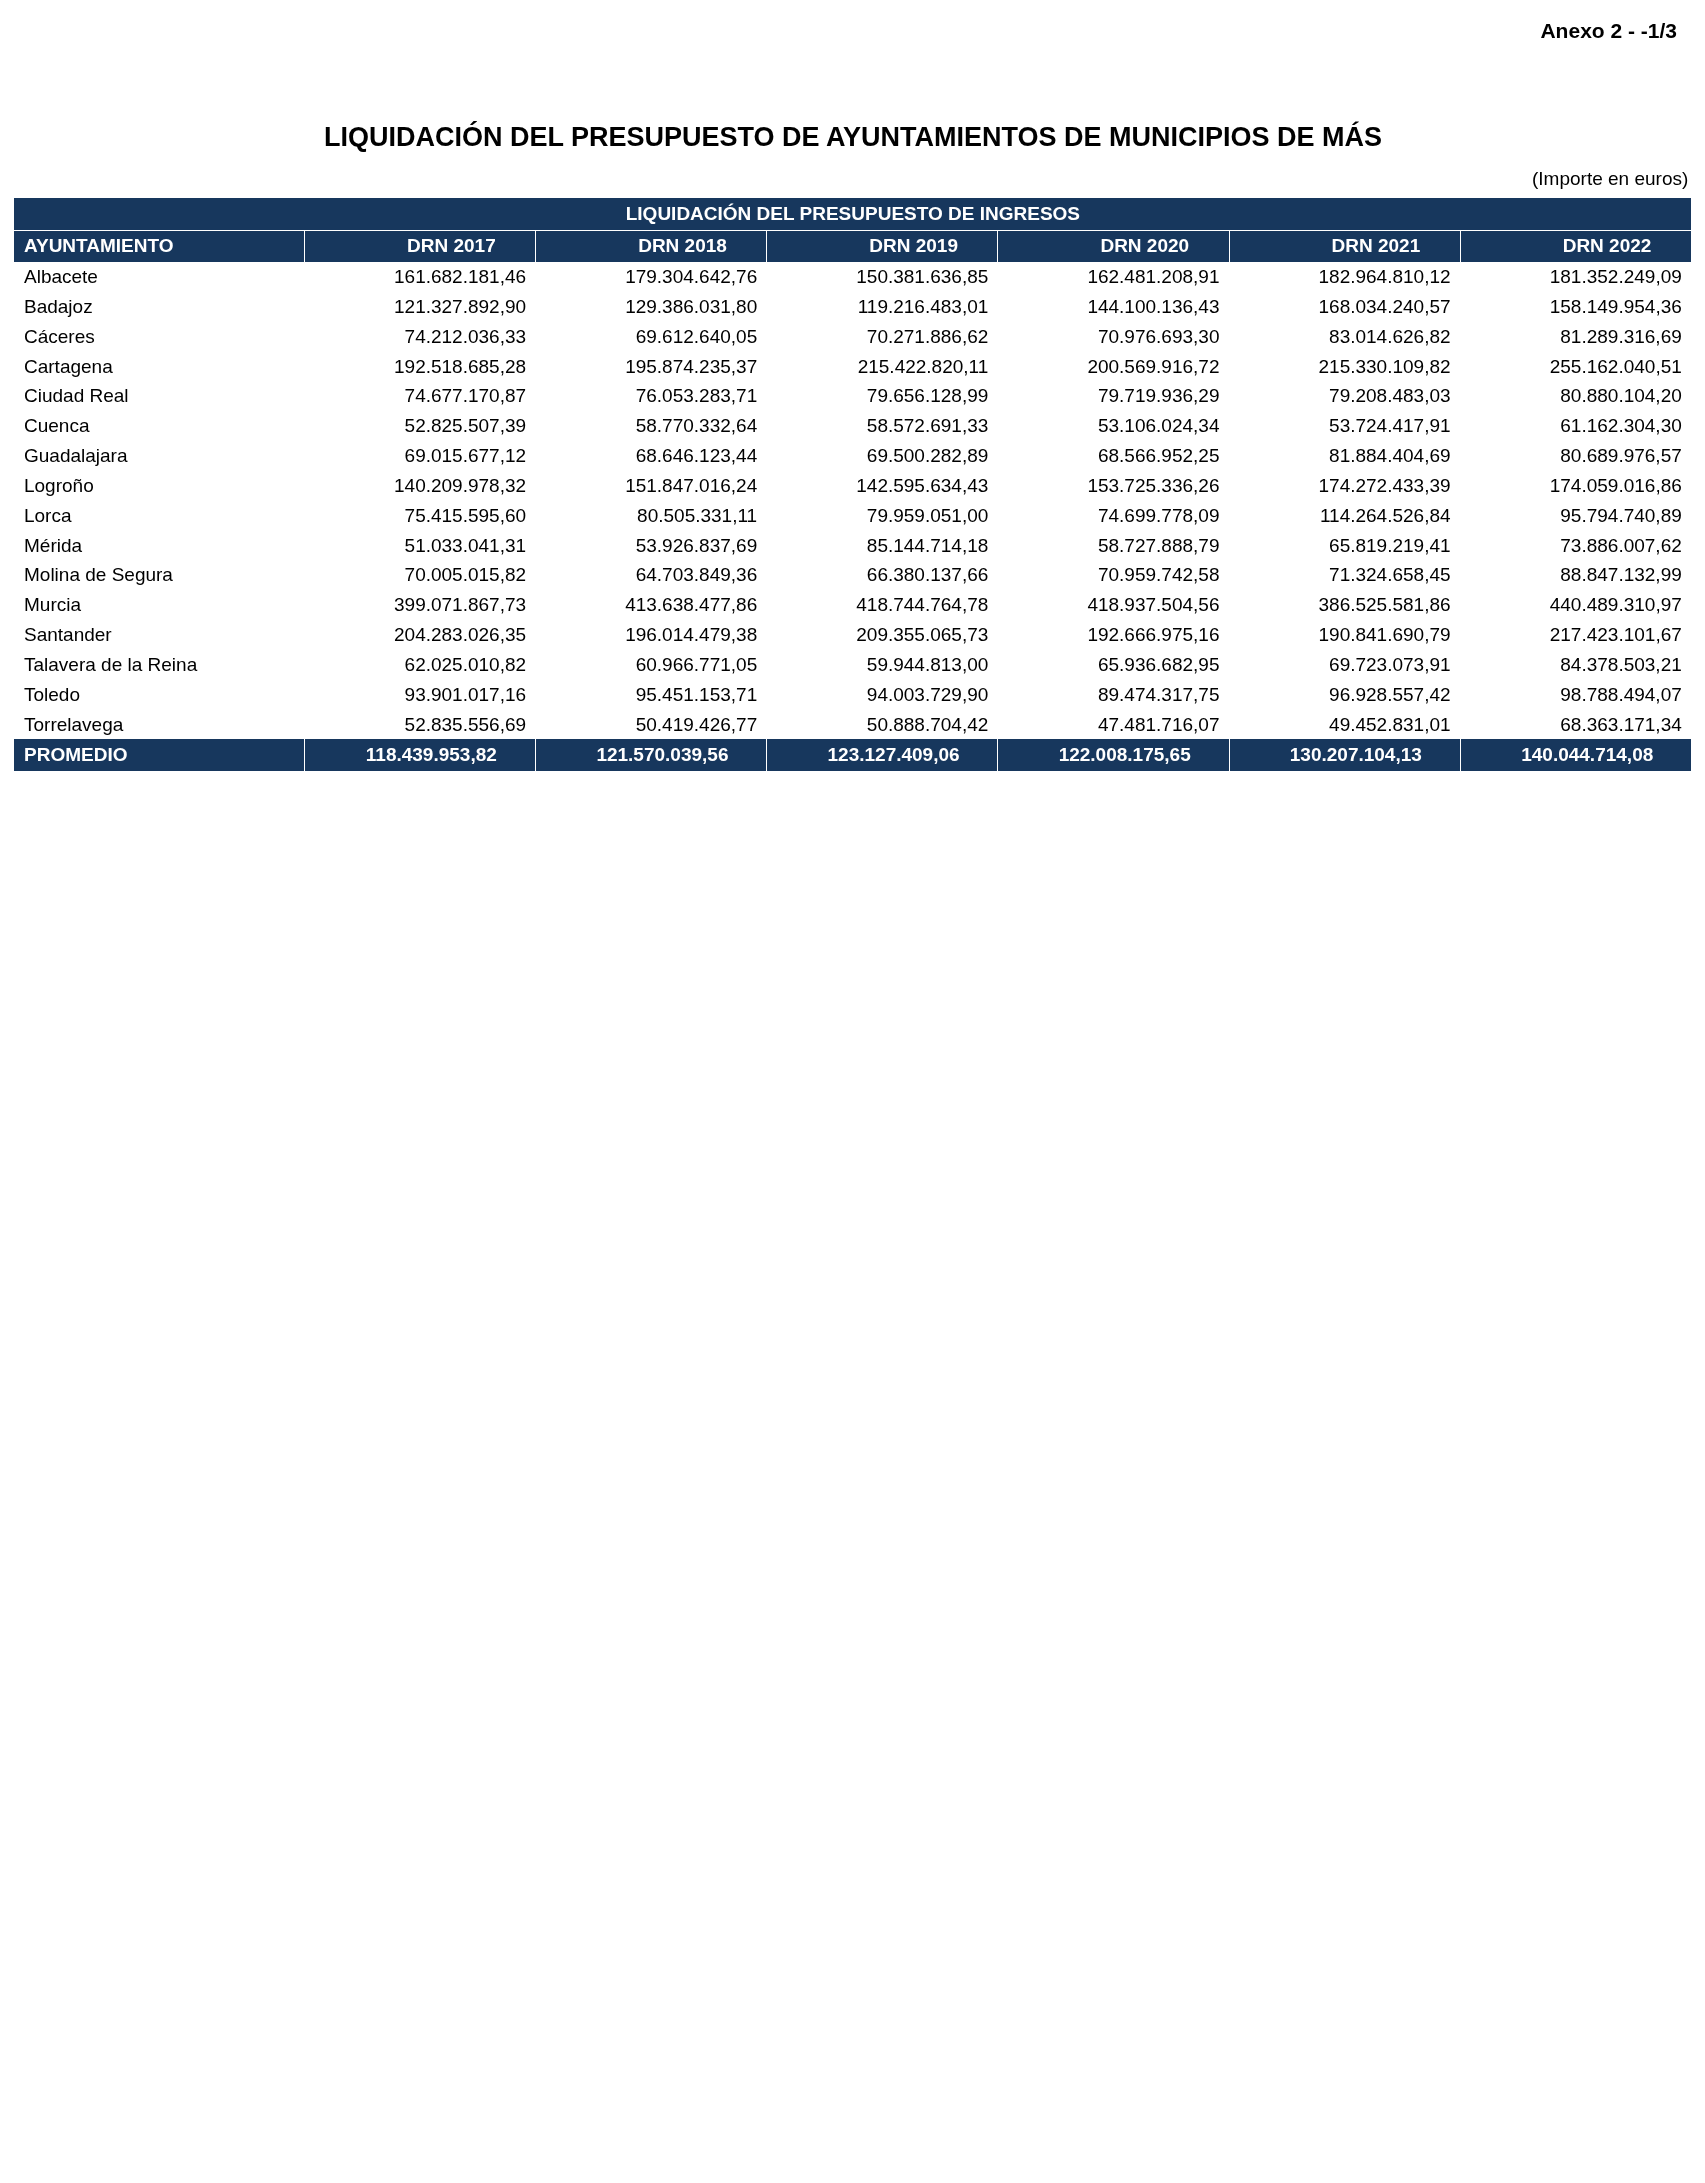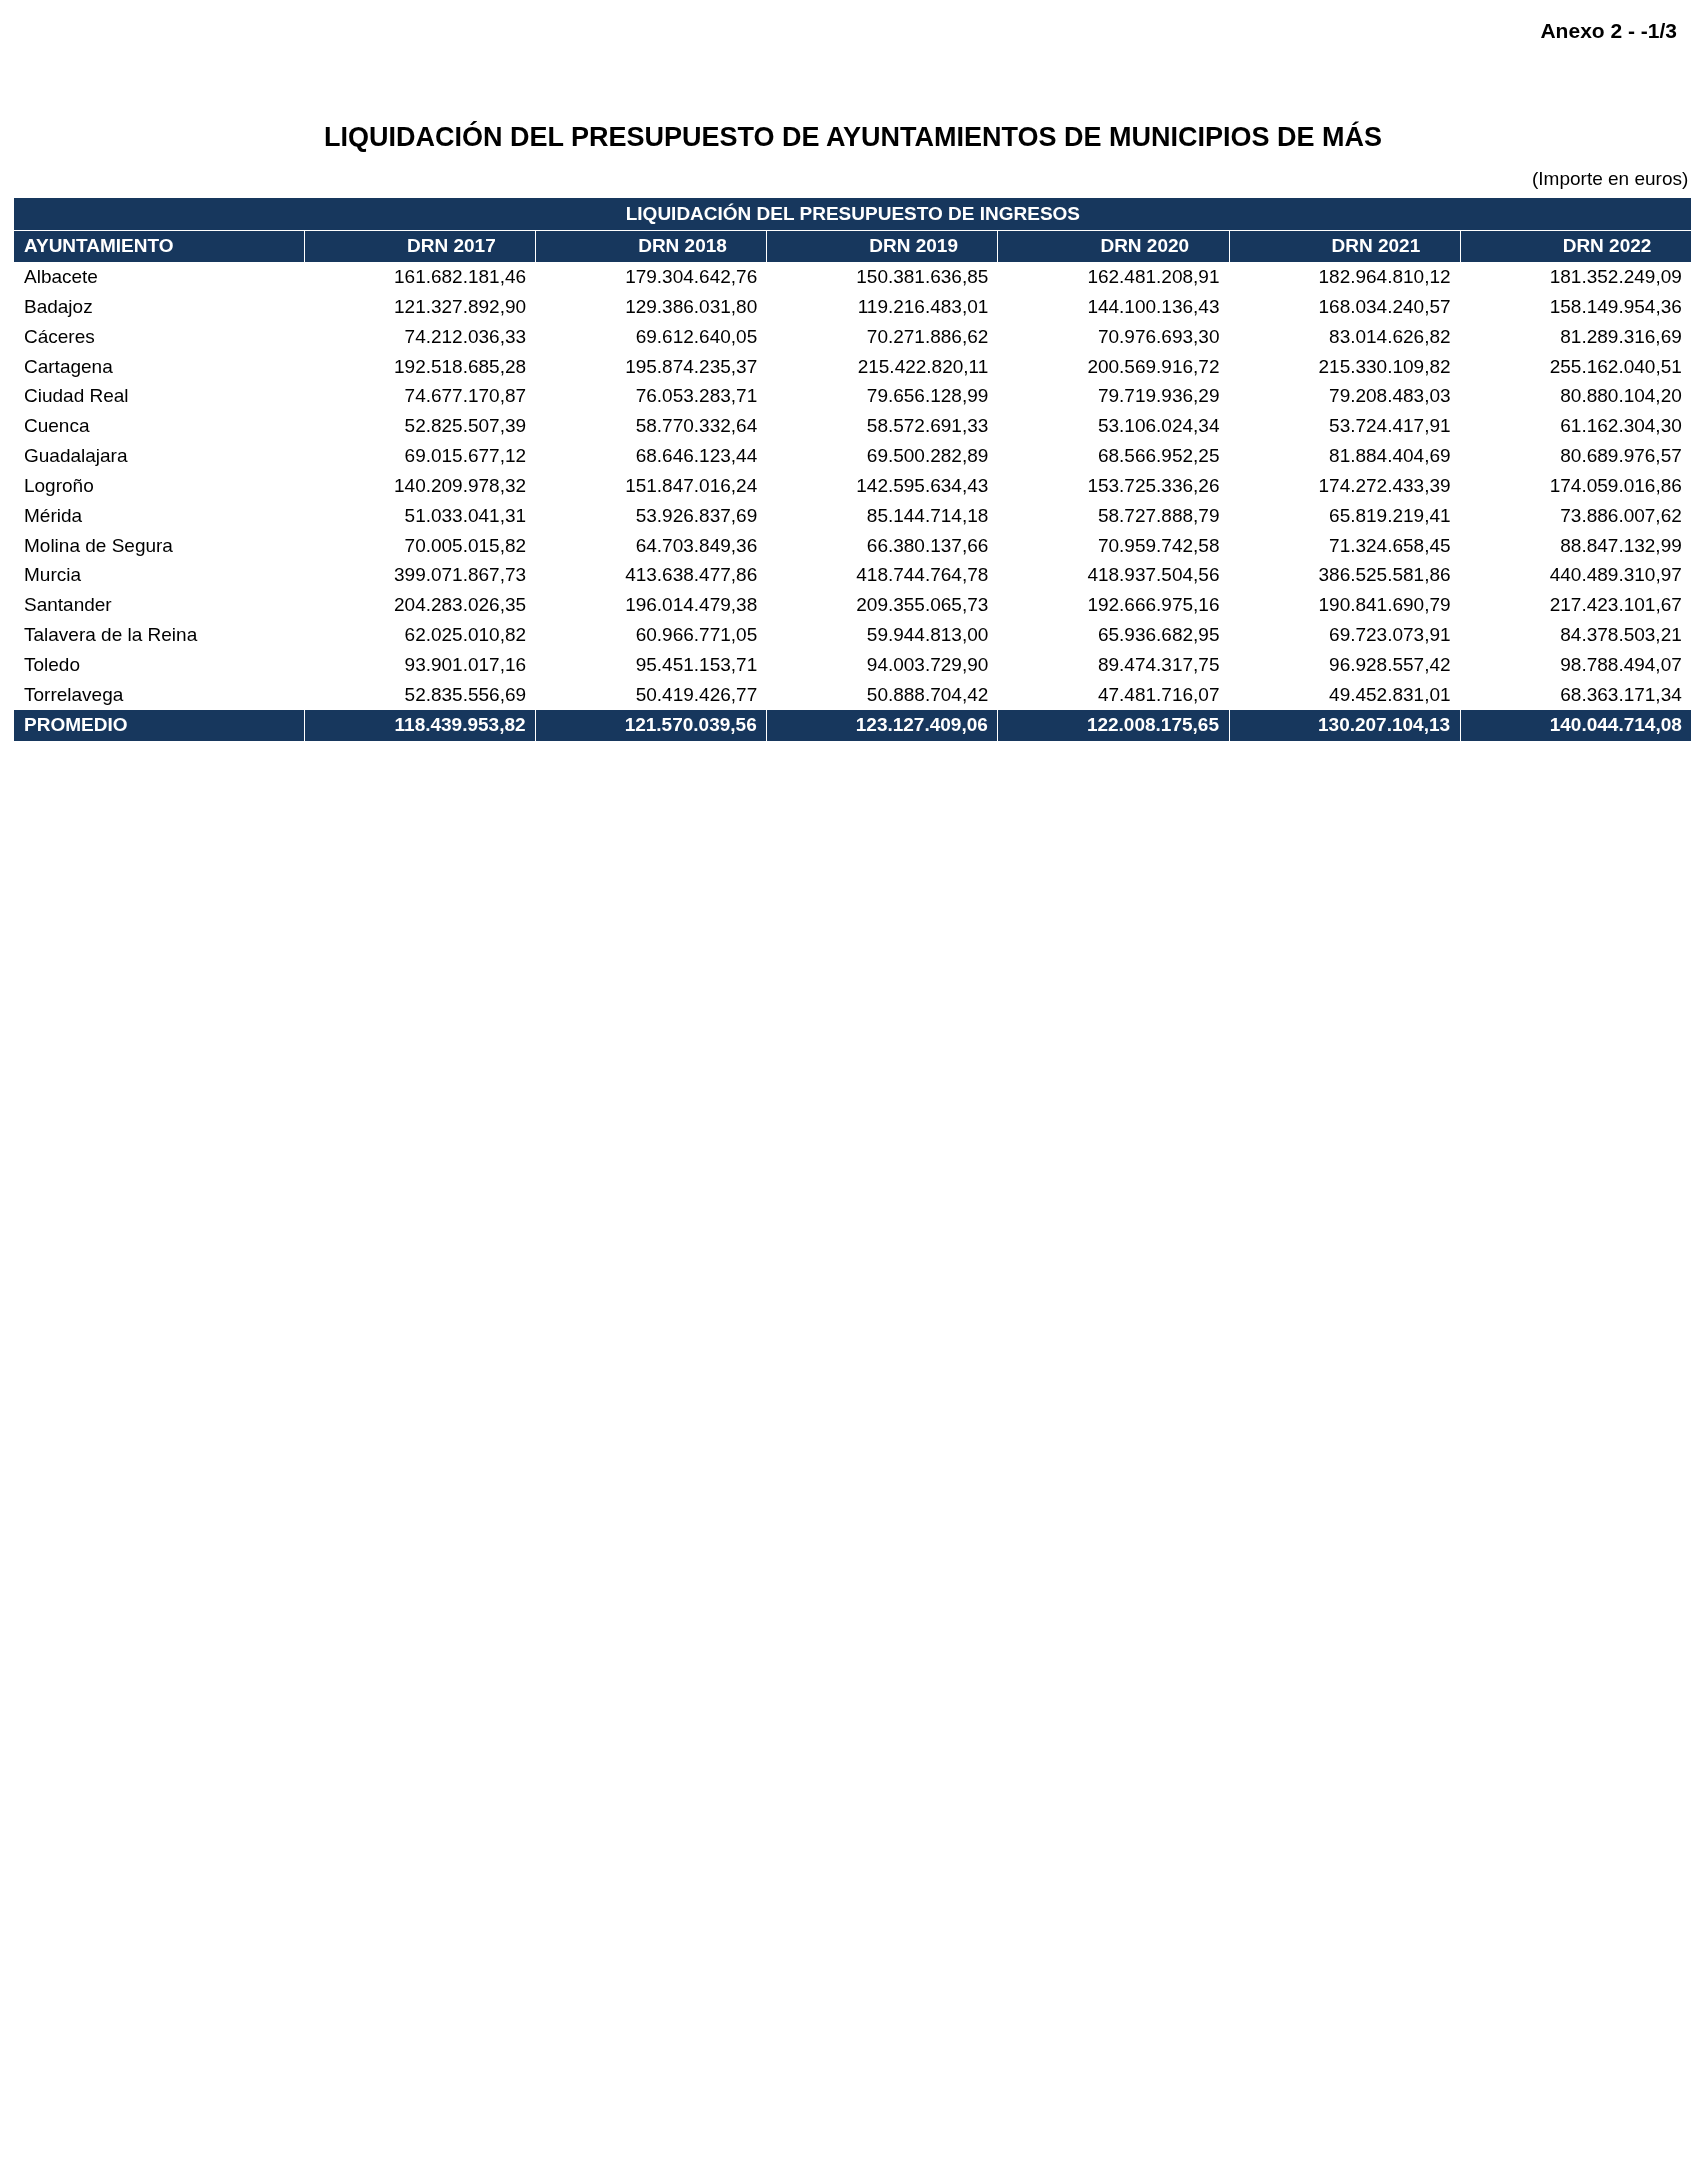--- a/index.html
+++ b/index.html
@@ -78,21 +78,21 @@
     color: #fff;
     font-weight: bold;
     font-size: 19px;
     padding: 4.8px 9.6px;
     line-height: 1.15;
     white-space: nowrap;
     margin-top: 30px;
   }
   .footer-row td + td { border-left: 1.6px solid #ffffff; }
   .footer-row td.name-cell { text-align: left; }
-  .footer-row td.num-cell { text-align: right; padding-left: 32px; }
+  .footer-row td.num-cell { text-align: center; padding-left: 32px; }
 </style>
 </head>
 <body>
 
 <div class="page">
 
   <div class="annex">Anexo 2 - -1/3</div>
 
   <h1 class="title"><span>LIQUIDACIÓN DEL PRESUPUESTO DE AYUNTAMIENTOS DE MUNICIPIOS DE MÁS</span><br></h1>
 
@@ -197,20 +197,29 @@
         <tr class="body-row">
           <td class="name-cell">Logroño</td>
           <td class="num-cell">140.209.978,32</td>
           <td class="num-cell">151.847.016,24</td>
           <td class="num-cell">142.595.634,43</td>
           <td class="num-cell">153.725.336,26</td>
           <td class="num-cell">174.272.433,39</td>
           <td class="num-cell">174.059.016,86</td>
         </tr>
 
+        <tr class="body-row">
+          <td class="name-cell">Lorca</td>
+          <td class="num-cell">75.415.595,60</td>
+          <td class="num-cell">80.505.331,11</td>
+          <td class="num-cell">79.959.051,00</td>
+          <td class="num-cell">74.699.778,09</td>
+          <td class="num-cell">114.264.526,84</td>
+          <td class="num-cell">95.794.740,89</td>
+        </tr>
 
         <tr class="body-row">
           <td class="name-cell">Mérida</td>
           <td class="num-cell">51.033.041,31</td>
           <td class="num-cell">53.926.837,69</td>
           <td class="num-cell">85.144.714,18</td>
           <td class="num-cell">58.727.888,79</td>
           <td class="num-cell">65.819.219,41</td>
           <td class="num-cell">73.886.007,62</td>
         </tr>

